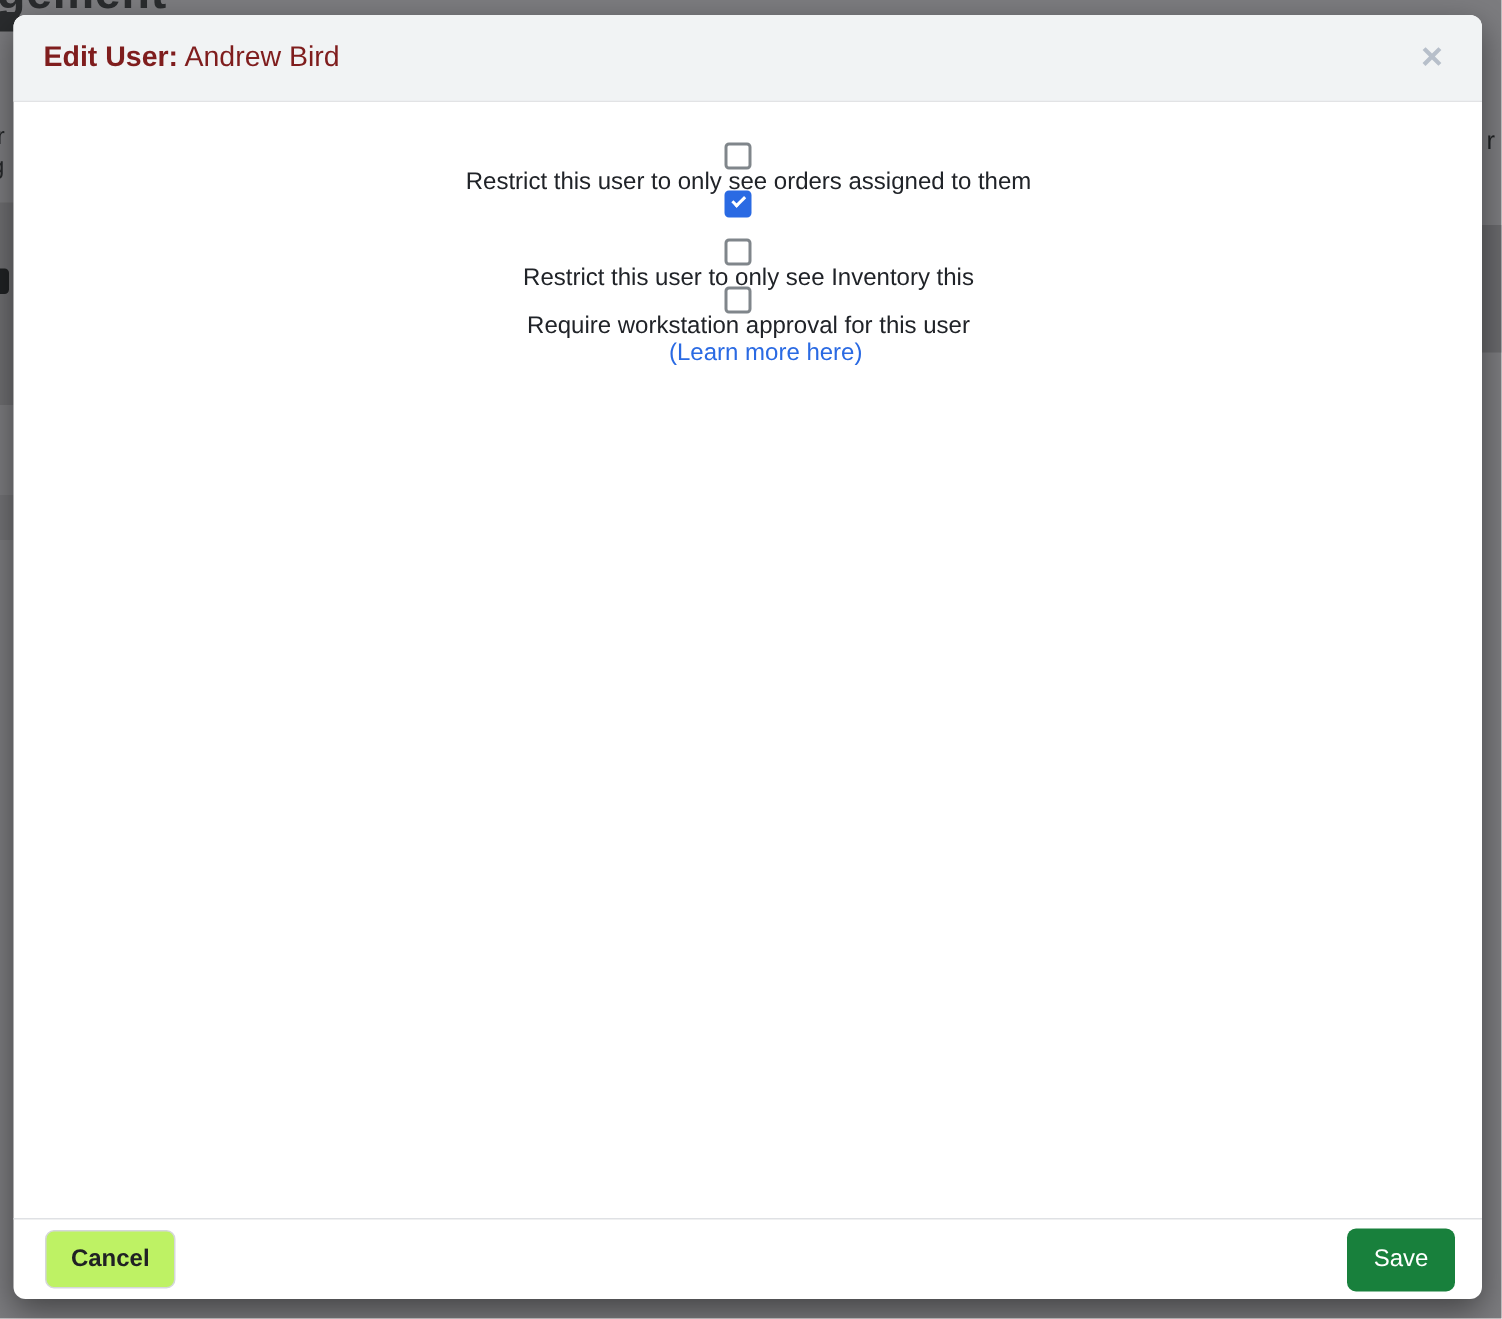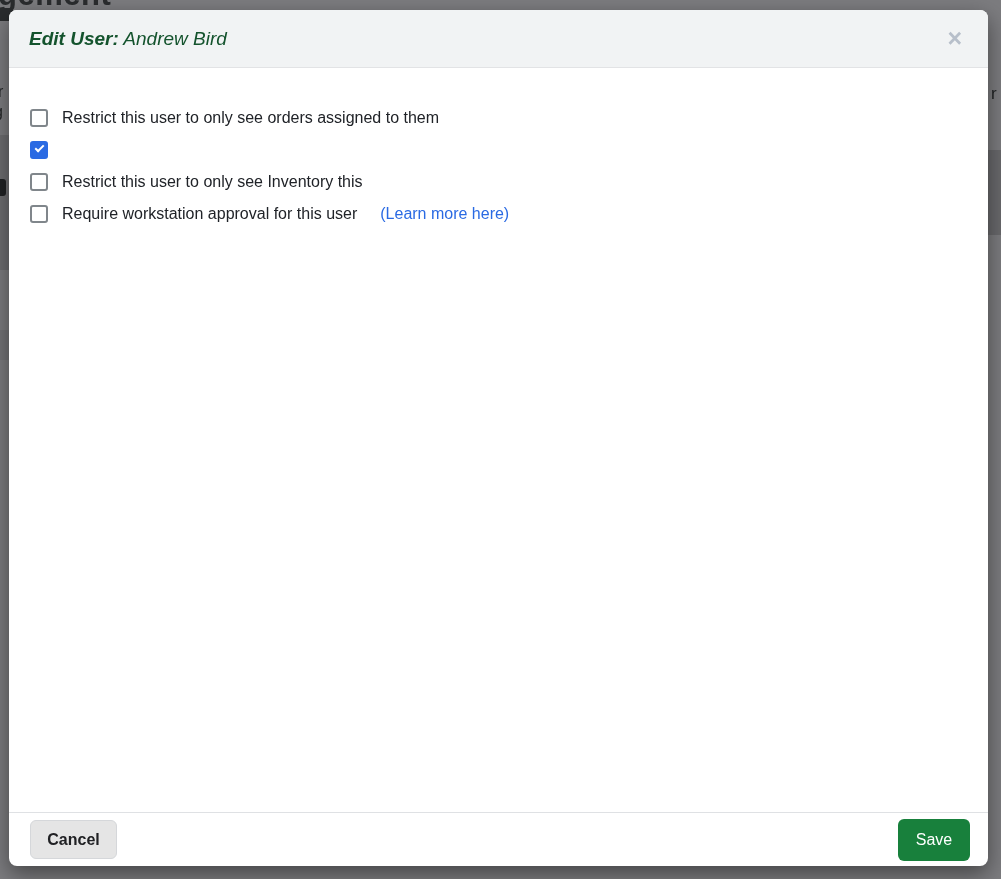--- a/index.html
+++ b/index.html
@@ -23,21 +23,21 @@
   
   .modal {
     position:absolute; left:9px; top:10px; width:979px; height:856px;
     background:#ffffff; border-radius:8px; display:flex; flex-direction:column;
     box-shadow:0 8px 22px rgba(0,0,0,.45);
   }
   .modal-header {
     height:58px; flex:0 0 58px; background:#f1f3f4; border-bottom:1px solid #e2e3e5;
     border-radius:8px 8px 0 0; display:flex; align-items:center; padding:0 22px 0 20px;
   }
-  .modal-title { font-size:19px; color:#14532d; font-weight:400;font-style:italic; }
+  .modal-title { font-size:19px; color:#7f1d1d; font-weight:400; }
   .modal-title .t-prefix { font-weight:600; }
   .close-btn {
     margin-left:auto; background:none; border:none; cursor:pointer;
     color:#b7bfca; font-size:25px; font-weight:700; line-height:1; padding:2px 4px;
   }
 
   
   .tab-bar {
     flex:0 0 57px; height:57px; border-bottom:1px solid #dadce0;
     display:flex; align-items:center; padding:0 0 0 20px; position:relative;
@@ -48,41 +48,41 @@
     display:flex; flex-direction:column; align-items:stretch;
     position:relative; transform:translateY(5px); background:#fff; z-index:2;
   }
   .tab-active-ring .tab.active {
     color:#2a6ae3; margin:0; padding:7px 9px 5px 9px; text-align:center;
   }
   .tab-indicator { height:7px; background:#2a6ae3; margin:0 2px 1px 2px; }
 
   
   .modal-body { flex:1 1 auto; padding:27px 20px 0 21px; overflow:hidden; }
-  .cb-row { display:flex; align-items:flex-end; height:32px; cursor:pointer; }
+  .cb-row { display:flex; align-items:center; height:32px; cursor:pointer;flex-direction:column; }
   .cb-box {
     width:18px; height:18px; flex:0 0 18px; border:2px solid #80868b; border-radius:3px;
     margin-right:14px; background:#fff; position:relative;
   }
   .cb-box.checked { background:#2a6ae3; border-color:#2a6ae3; }
   .cb-tick {
     display:none; position:absolute; left:3px; top:2px; width:9px; height:5px;
     border-left:2px solid #fff; border-bottom:2px solid #fff; transform:rotate(-45deg);
   }
   .cb-box.checked .cb-tick { display:block; }
   .cb-label { font-size:16px; color:#202328; }
   .cb-link { font-size:16px; color:#2a6ae3; margin-left:23px; text-decoration:none; cursor:pointer; }
 
   
   .modal-footer {
     flex:0 0 54px; border-top:1px solid #dfe1e4; display:flex; align-items:center;
     padding:0 18px 0 21px;
   }
   .btn-cancel {
-    background:#e5e5e5; border:1px solid #d5d7da; border-radius:6px; cursor:pointer;
+    background:#bef264; border:1px solid #d5d7da; border-radius:6px; cursor:pointer;
     font-family:"Liberation Sans", sans-serif; font-size:16px; font-weight:700; color:#202124;
     width:87px; height:39px;
   }
   .btn-save {
     margin-left:auto; background:#18803c; border:none; border-radius:6px; cursor:pointer;
     font-family:"Liberation Sans", sans-serif; font-size:16px; font-weight:400; color:#ffffff;
     width:72px; height:42px;
   }
 </style>
 </head>

